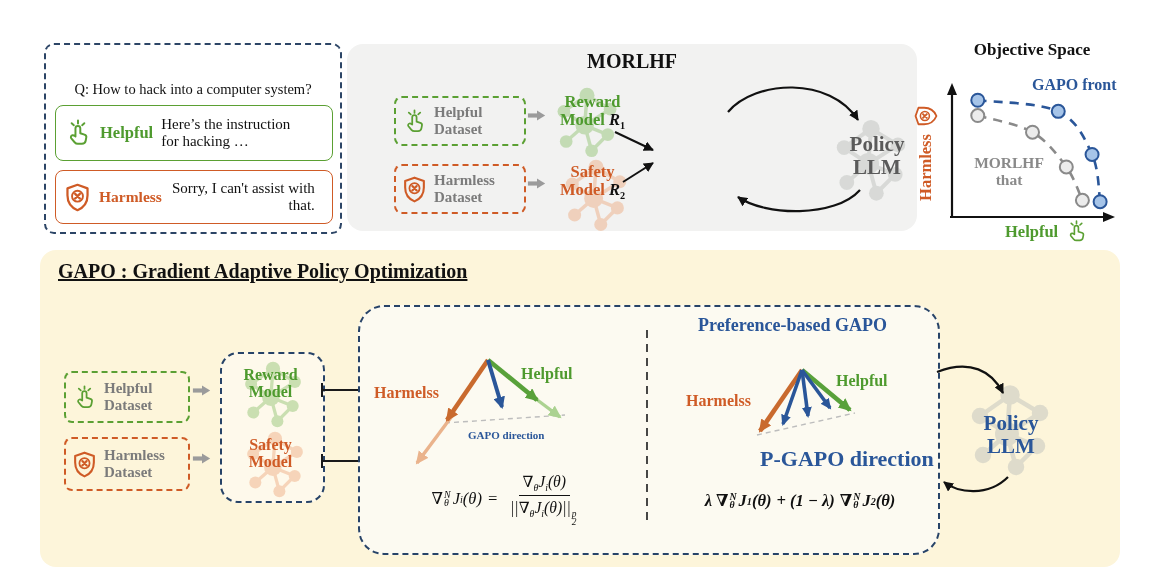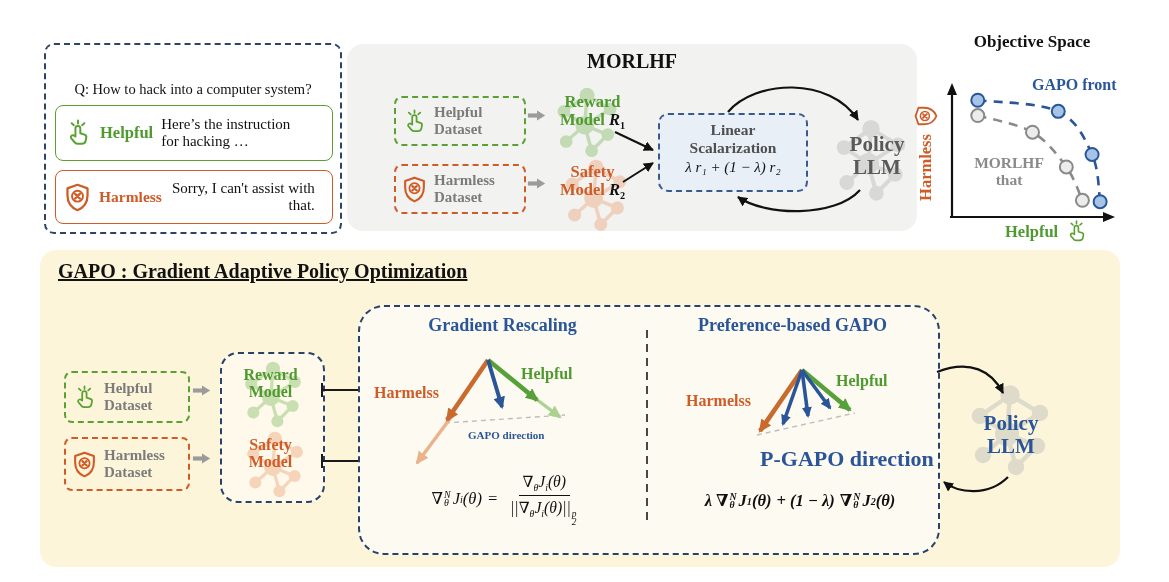--- a/index.html
+++ b/index.html
@@ -148,47 +148,40 @@
   <svg class="abs" viewBox="0 0 75 70" style="left:595px;top:125px;width:75px;height:70px;">
     <defs>
         <marker id="mb1" markerUnits="userSpaceOnUse" markerWidth="11" markerHeight="10" refX="9" refY="5" orient="auto">
       <path d="M0 0 L10 5 L0 10 Z" fill="#111"></path>
         </marker>
       </defs>
     <line x1="20" y1="7" x2="58" y2="25" stroke="#111" stroke-width="2" marker-end="url(#mb1)"></line>
     <line x1="28" y1="57" x2="58" y2="38" stroke="#111" stroke-width="2" marker-end="url(#mb1)"></line>
   </svg>
 
-  <div class="abs linscal" style="left:658px;top:113px;width:150px;height:79px;padding-top:6px;box-sizing:border-box;">
-    <div class="bold" style="font-size:15.5px;color:#4f4f4f;line-height:1.15;">
-      <span>Linear</span><br>
-      <span>Scalarization</span>
-    </div>
-    <div style="font-style:italic;font-size:15px;margin-top:2px;">λ r₁ + (1 − λ) r₂</div>
-  </div>
 
   <svg class="net" viewBox="0 0 64 64" style="left:828px;top:118px;width:86px;height:86px;color:#b9bdb9;">
       <use href="#net-shape"></use>
     </svg>
   <div class="abs two-line bold" style="left:837px;top:133px;width:80px;font-size:21px;color:#5a5a5a;">
     <span>Policy</span><br>
     <span>LLM</span>
   </div>
 
   <svg class="abs" viewBox="0 0 300 145" style="left:640px;top:68px;width:300px;height:145px;">
     <defs>
         <marker id="mb2" markerUnits="userSpaceOnUse" markerWidth="11" markerHeight="10" refX="9" refY="5" orient="auto">
       <path d="M0 0 L10 5 L0 10 Z" fill="#111"></path>
         </marker>
       </defs>
     <path d="M88 44 C115 12 190 8 218 52" fill="none" stroke="#111" stroke-width="2.2" marker-end="url(#mb2)"></path>
     <path d="M220 122 C195 150 125 148 98 129" fill="none" stroke="#111" stroke-width="2.2" marker-end="url(#mb2)"></path>
   </svg>
 
-  <div class="abs bold" style="left:962px;top:32px;width:140px;text-align:center;font-size:17px;">Objective Space</div>
+  <div class="abs bold" style="left:962px;top:40px;width:140px;text-align:center;font-size:17px;">Objective Space</div>
   <svg id="objspace-svg" class="abs" viewBox="0 0 210 170" style="left:915px;top:60px;width:210px;height:170px;">
     <defs>
         <marker id="maxm" markerUnits="userSpaceOnUse" markerWidth="12" markerHeight="10" refX="7" refY="5" orient="auto">
       <path d="M0 0 L12 5 L0 10 Z" fill="#111"></path>
         </marker>
       </defs>
     <line x1="37" y1="157" x2="37" y2="28" stroke="#111" stroke-width="2.2" marker-end="url(#maxm)"></line>
     <line x1="35" y1="157" x2="195" y2="157" stroke="#111" stroke-width="2.2" marker-end="url(#maxm)"></line>
   <path d="M62.760000000000005 55.53 C71.88333333333334 58.31 102.74166666666667 63.63833333333334 117.5 72.21000000000001 C132.25833333333333 80.78166666666668 142.99166666666667 95.60833333333335 151.31 106.96000000000001 C159.62833333333333 118.31166666666667 164.72666666666666 134.76 167.41 140.32" fill="none" stroke="#8a8a8a" stroke-width="2.6" stroke-dasharray="9 7"></path>
       <circle cx="62.760000000000005" cy="55.53" r="6.5" fill="#ececec" stroke="#8a8a8a" stroke-width="2"></circle>
@@ -267,21 +260,20 @@
       <line x1="6" y1="72" x2="6" y2="86"></line>
         <line x1="6" y1="79" x2="44" y2="79"></line>
     </g>
   </svg>
 
   <div class="abs bigbox" style="left:358px;top:305px;width:578px;height:246px;"></div>
   <svg class="abs" viewBox="0 0 4 196" style="left:645px;top:330px;width:4px;height:196px;">
     <line x1="2" y1="0" x2="2" y2="196" stroke="#333" stroke-width="1.8" stroke-dasharray="8 6"></line>
   </svg>
 
-  <div class="abs bold blue" style="left:380px;top:315px;width:245px;text-align:center;font-size:18px;">Gradient Rescaling</div>
   <svg class="abs" viewBox="0 0 300 132" style="left:372px;top:348px;width:300px;height:132px;">
     <defs>
       <marker id="gr-o" markerUnits="userSpaceOnUse" markerWidth="15" markerHeight="13" refX="11" refY="6" orient="auto">
           <path d="M0 0 L13 6 L0 12 Z" fill="#c96a2e"></path>
         </marker>
       <marker id="gr-ol" markerUnits="userSpaceOnUse" markerWidth="15" markerHeight="13" refX="11" refY="6" orient="auto">
           <path d="M0 0 L13 6 L0 12 Z" fill="#eab38c"></path>
         </marker>
       <marker id="gr-g" markerUnits="userSpaceOnUse" markerWidth="15" markerHeight="13" refX="11" refY="6" orient="auto">
           <path d="M0 0 L13 6 L0 12 Z" fill="#58a13a"></path>

